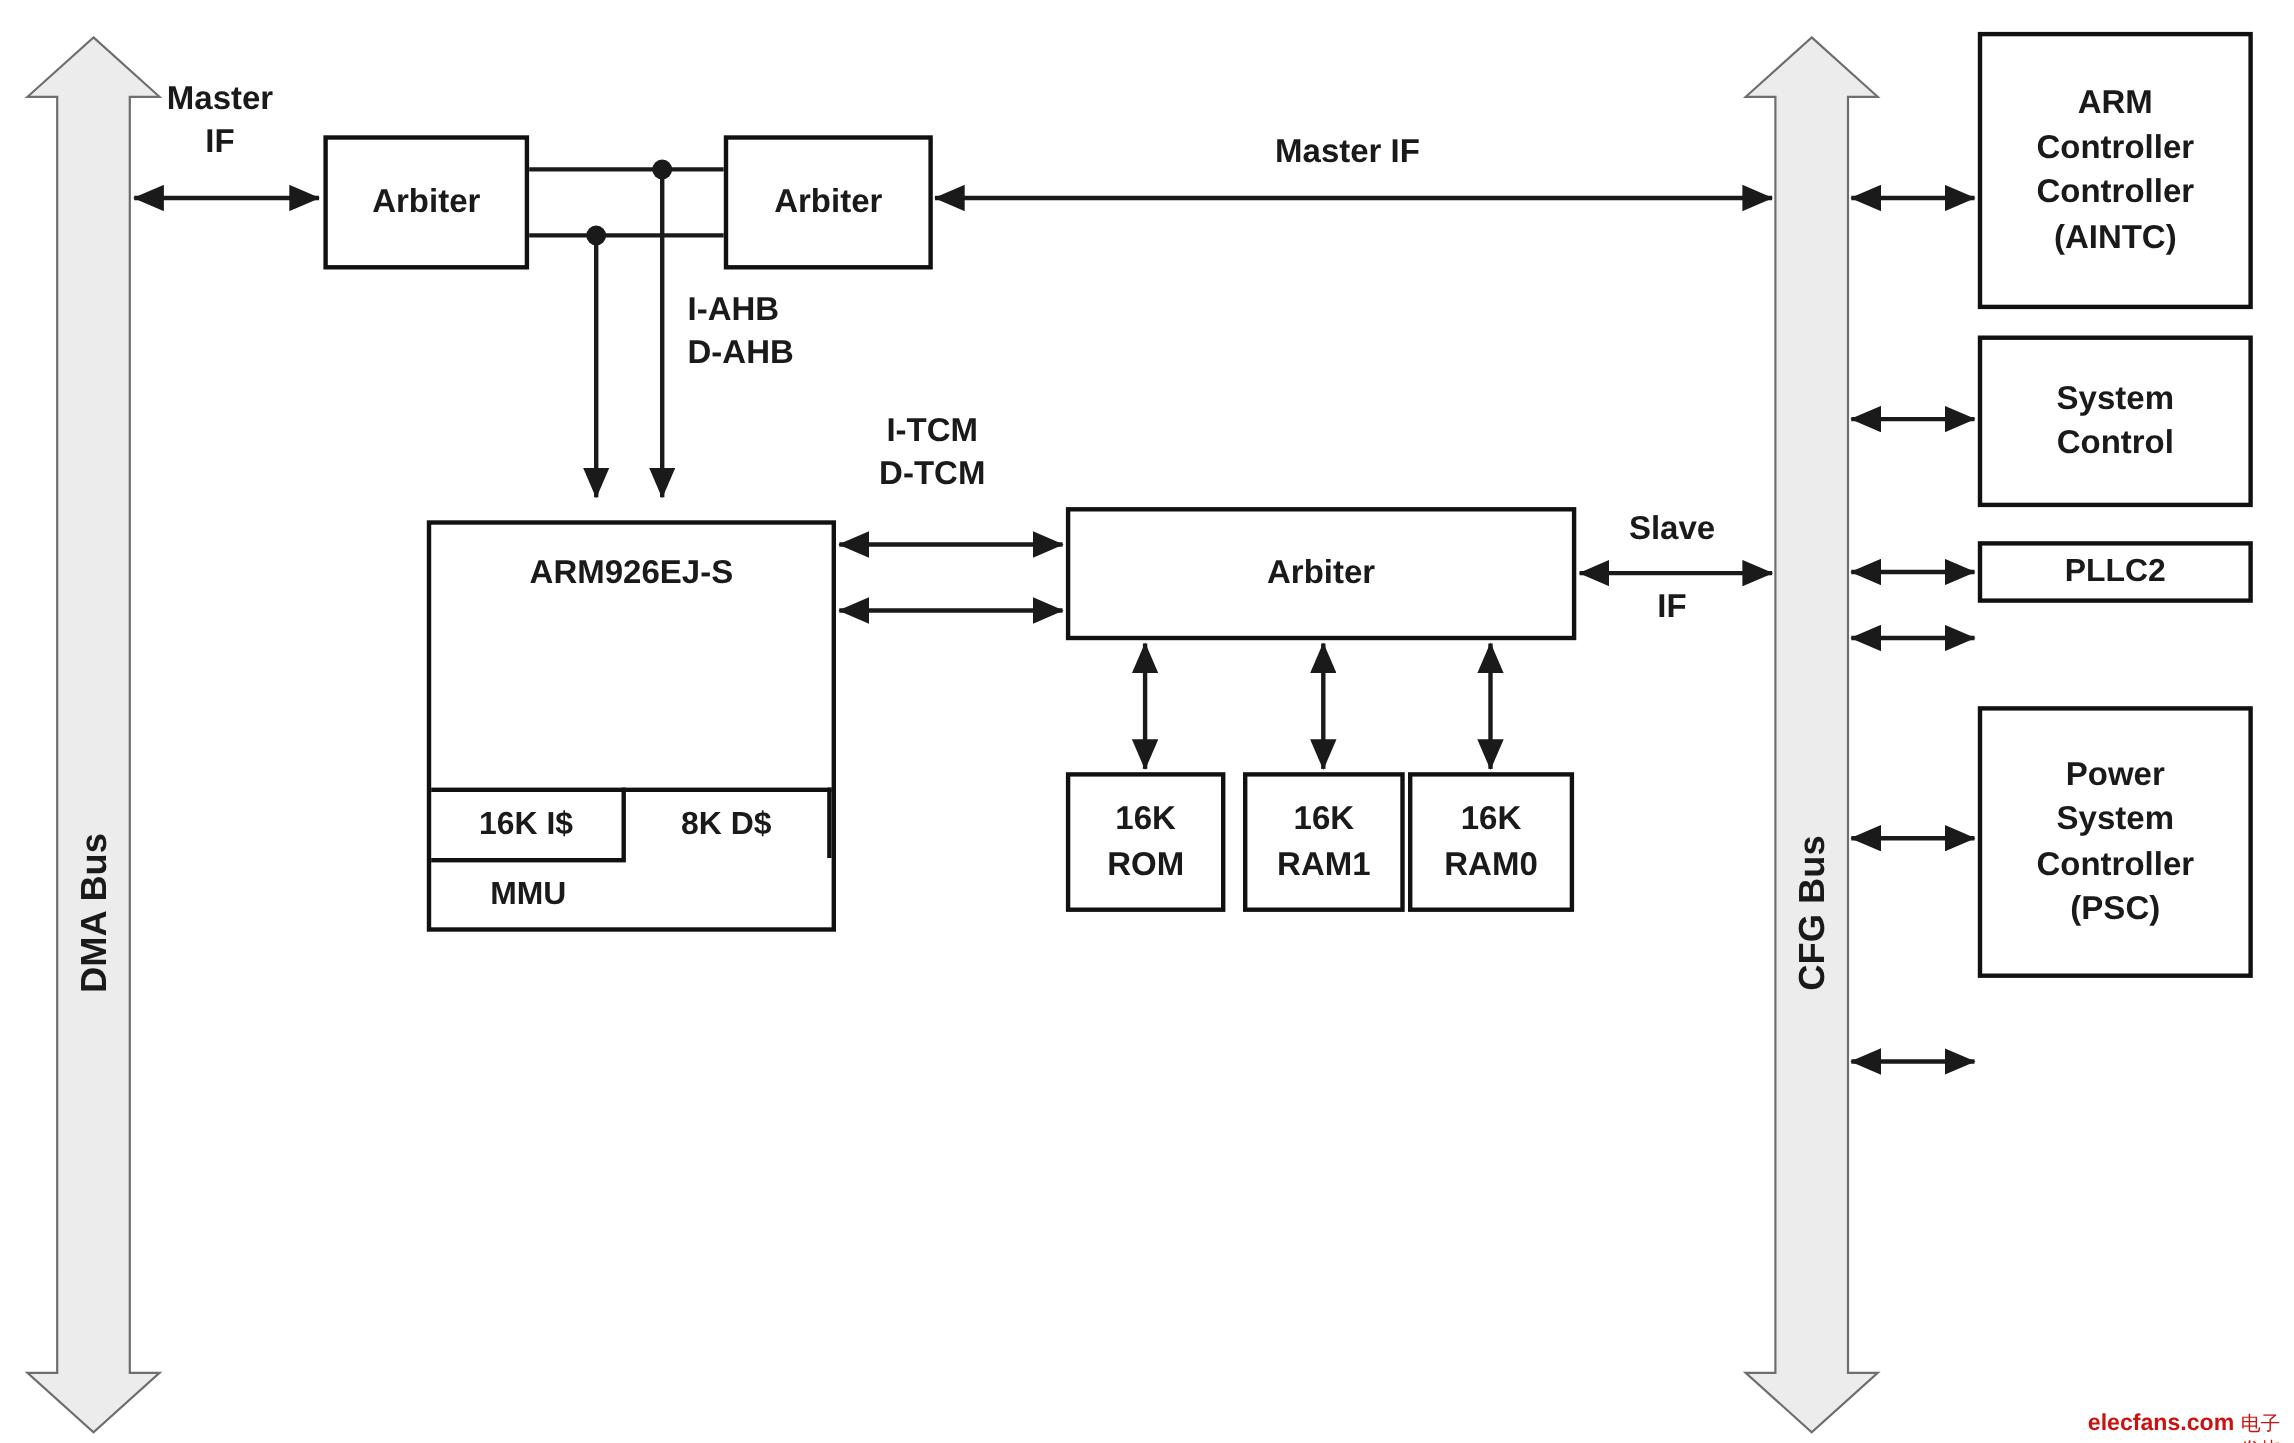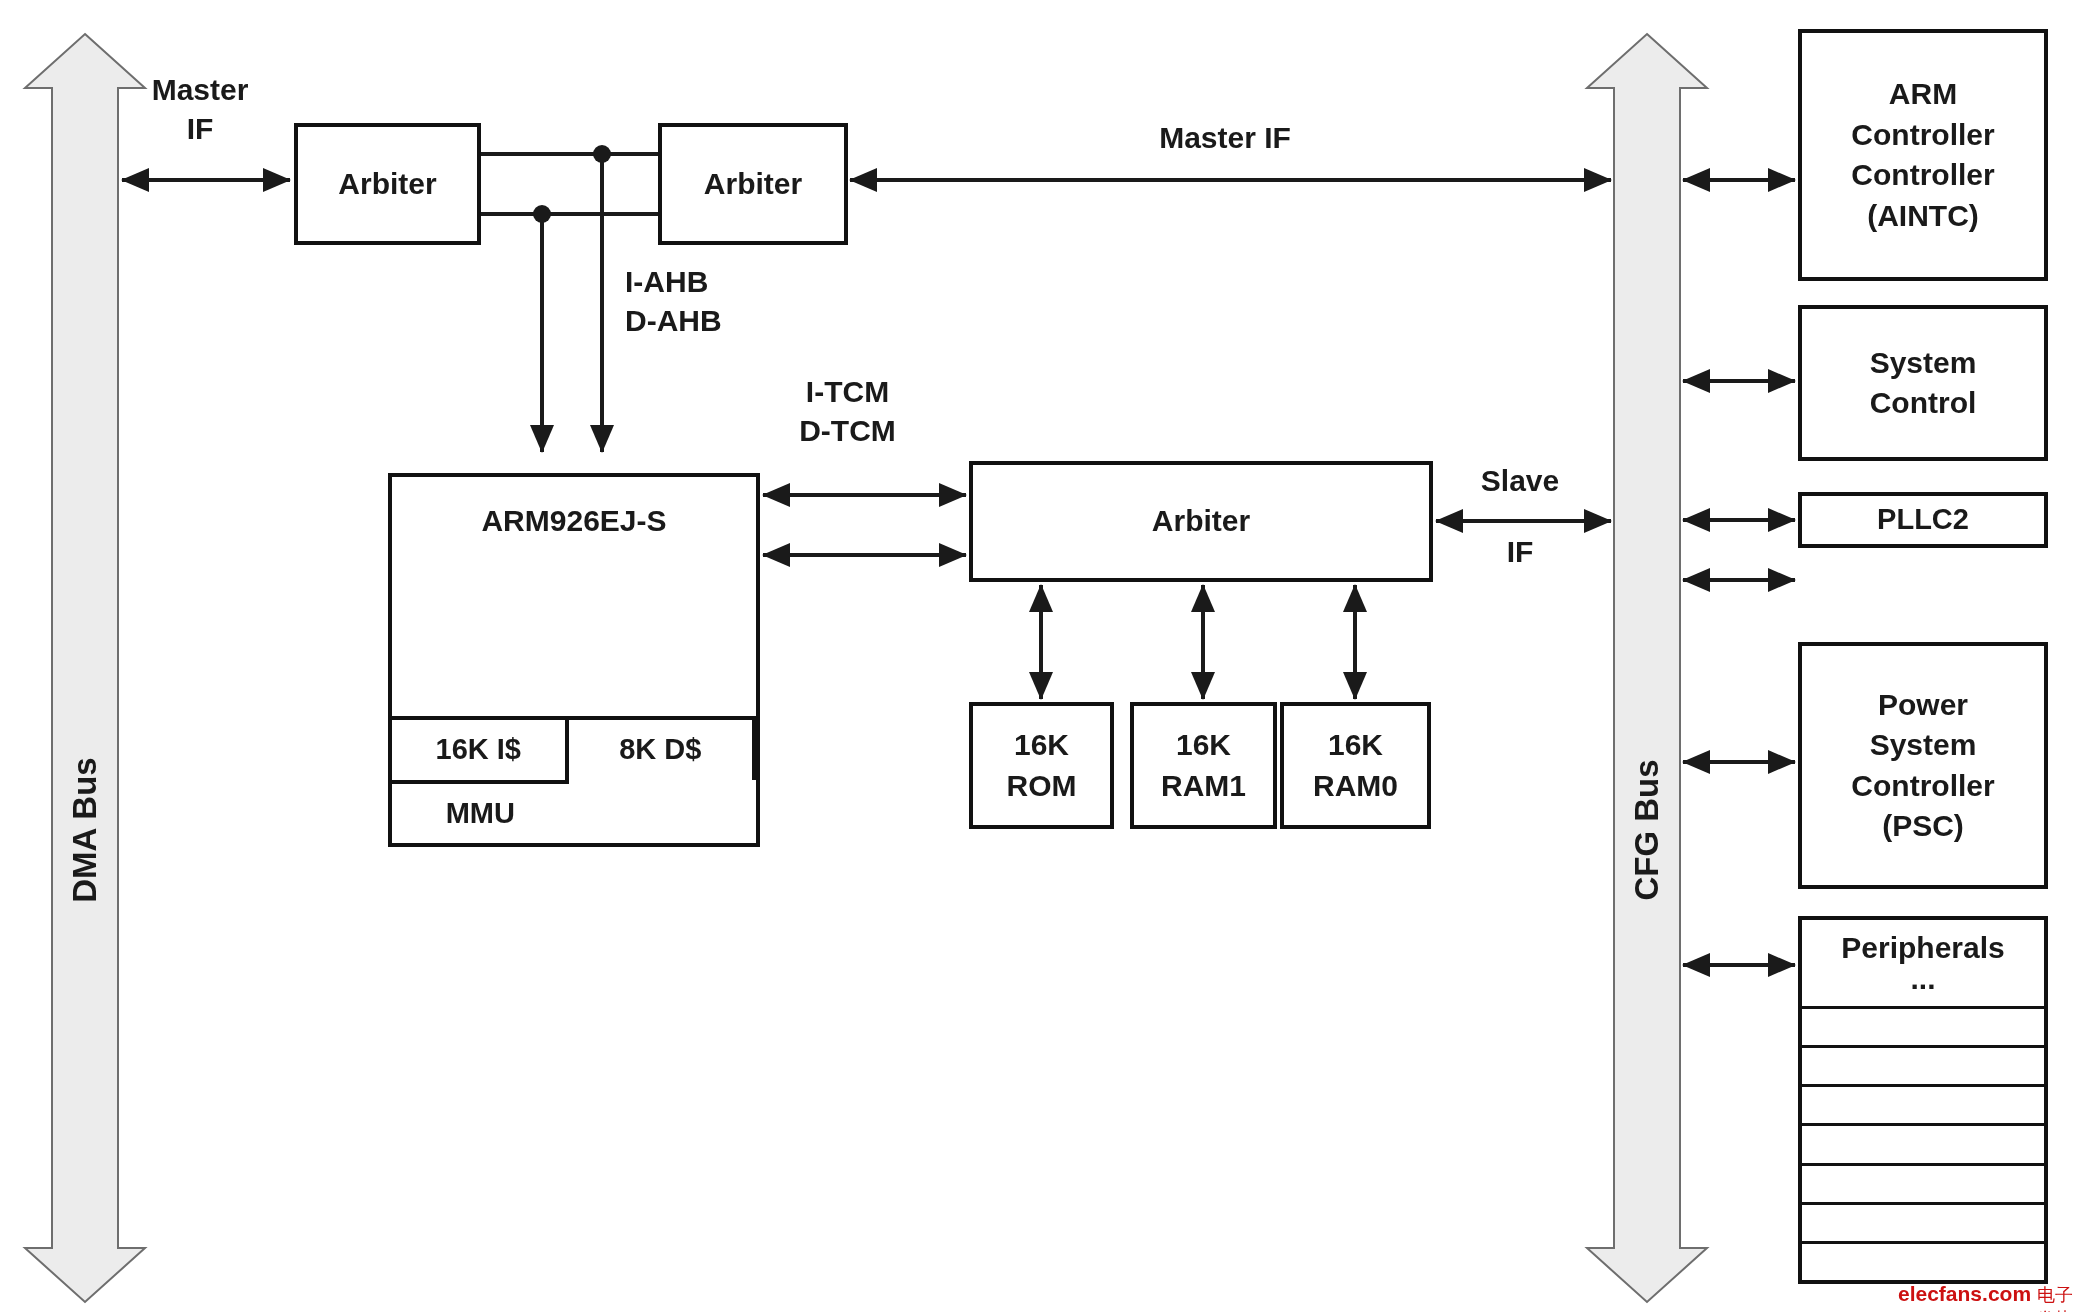--- a/index.html
+++ b/index.html
@@ -201,32 +201,19 @@
     <div>PLLC2</div>
   </div>
 
   <div class="box" style="left:1798px; top:642px; width:250px; height:247px;">
     <div>Power</div>
     <div>System</div>
     <div>Controller</div>
     <div>(PSC)</div>
   </div>
 
-  <div class="box peripherals" style="left:1798px; top:916px; width:250px; height:368px;">
-    <div style="margin-top:8px;">Peripherals</div>
-    <div style="margin-top:-10px;">...</div>
-    <div class="prows">
-      <div class="prow"></div>
-      <div class="prow"></div>
-      <div class="prow"></div>
-      <div class="prow"></div>
-      <div class="prow"></div>
-      <div class="prow"></div>
-      <div class="prow"></div>
-    </div>
-  </div>
 
   <div class="watermark">
     <span class="site">elecfans.com</span>
     <span class="zh">电子发烧友</span>
   </div>
 
 </div>
 
 </body></html>

